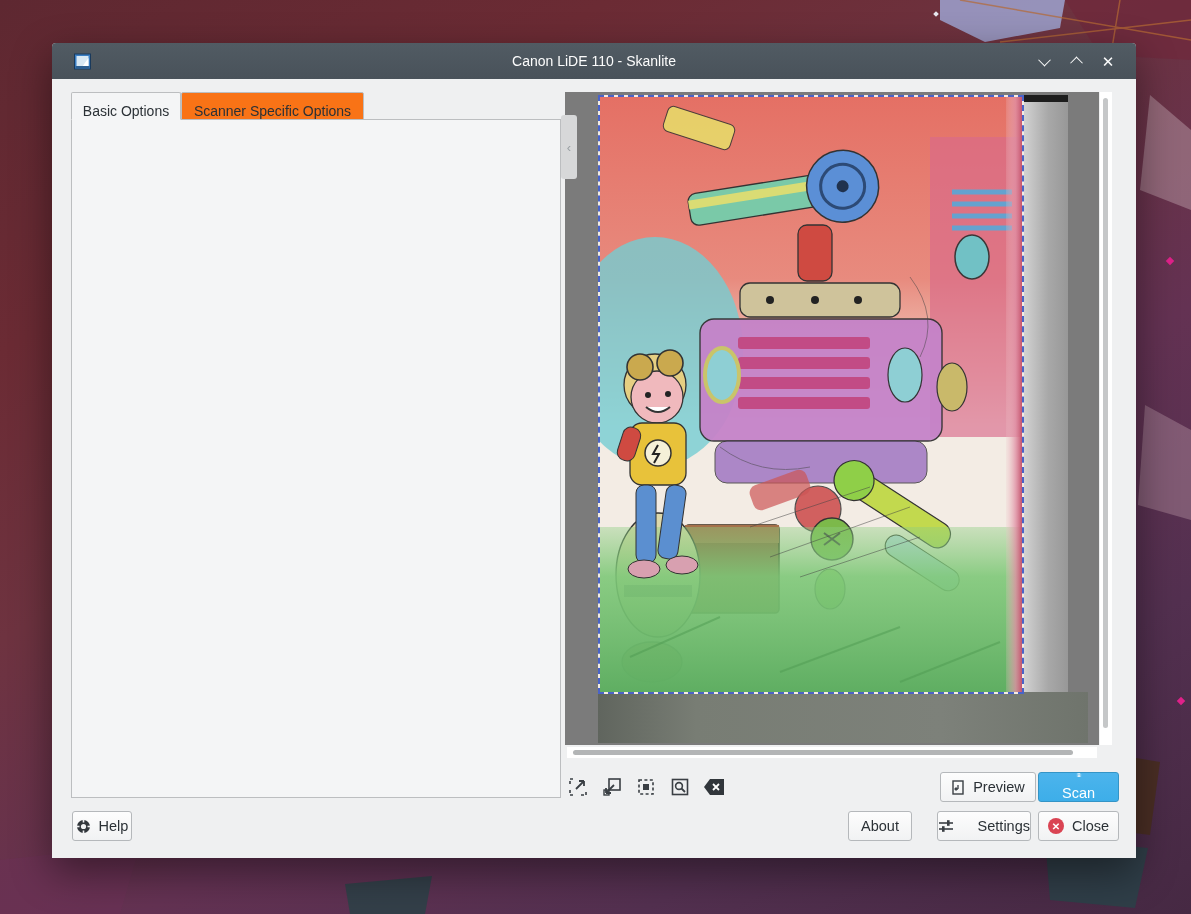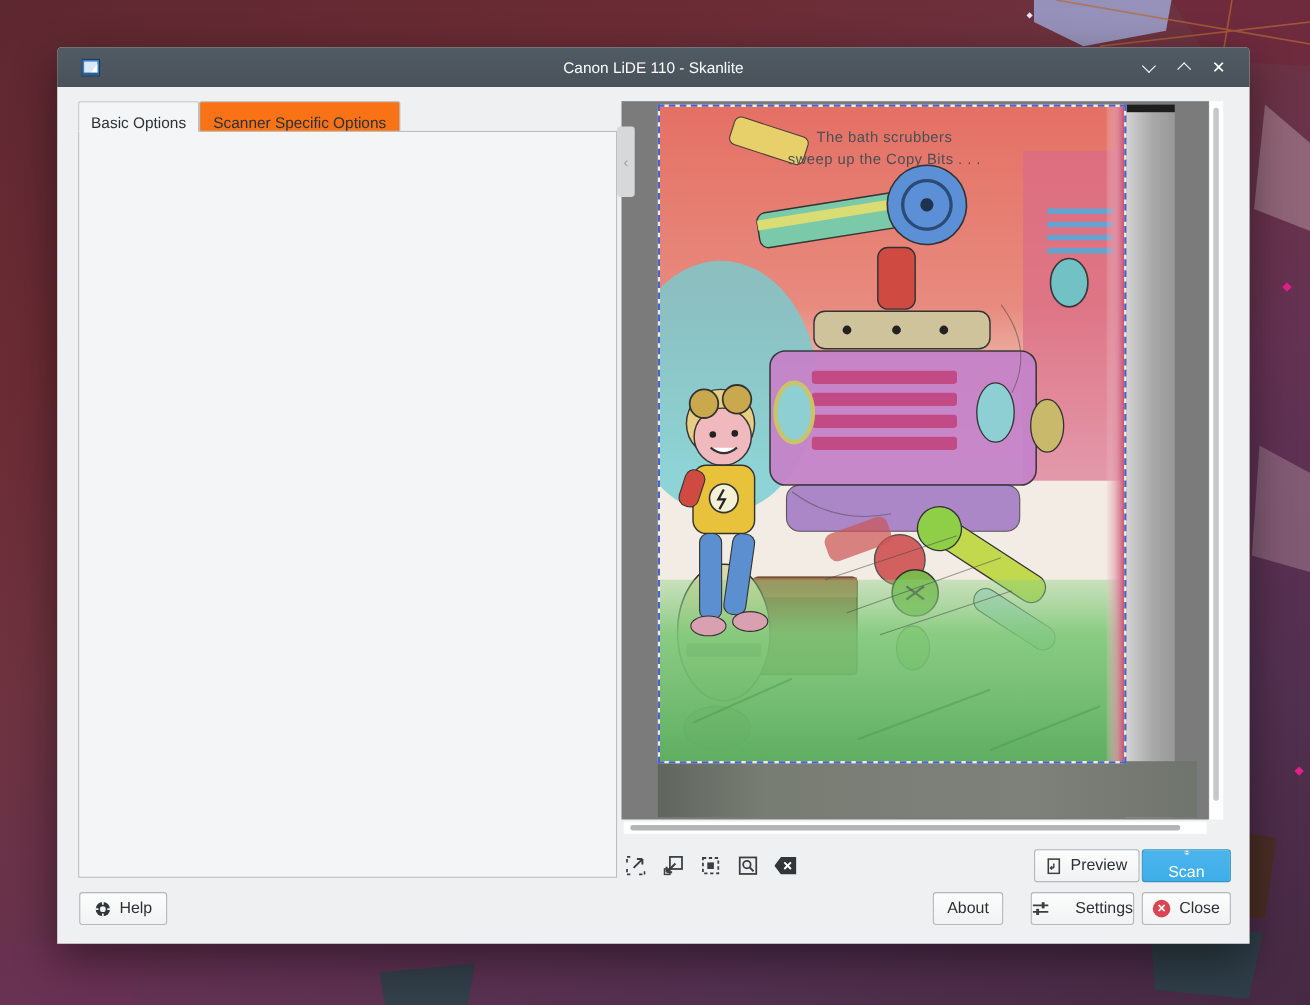--- a/index.html
+++ b/index.html
@@ -176,24 +176,20 @@
 
     <div class="checkbox" style="left:146px;top:272px;"></div>
     <div style="position:absolute;left:171px;top:273px;font-size:14px;color:#2b3136;">Invert colors</div>
 
     <div class="viewport">
       <div class="rightstrip">
           <div class="lid"></div>
         </div>
       <div class="bottomstrip"></div>
       <div class="scanpage">
-        <div class="caption">
-          <div>The bath scrubbers</div>
-          <div>sweep up the Copy Bits . . .</div>
-        </div>
         <svg width="422" height="595" viewBox="0 0 422 595" style="position:absolute;inset:0">
           <defs>
             <linearGradient id="redfade" x1="0" y1="0" x2="0" y2="1">
               <stop offset="0" stop-color="#e25a4e" stop-opacity="0.85"></stop>
               <stop offset="0.55" stop-color="#e46a5c" stop-opacity="0.75"></stop>
               <stop offset="0.85" stop-color="#ea8a78" stop-opacity="0.35"></stop>
               <stop offset="1" stop-color="#ea8a78" stop-opacity="0"></stop>
             </linearGradient>
             <linearGradient id="grass" x1="0" y1="0" x2="0" y2="1">
               <stop offset="0" stop-color="#8ccd80" stop-opacity="0.4"></stop>
@@ -339,21 +335,21 @@
     </div>
     <div class="btn btn-primary" style="left:986px;top:729px;width:81px;">
       <svg width="14" height="14" viewBox="0 0 14 14">
         <path d="M1,1 h9 l3,3 v9 h-12 z" fill="none" stroke="#fff" stroke-width="1.4"></path>
         <rect x="4" y="1.5" width="6" height="4" fill="#fff"></rect>
         <rect x="3.5" y="8" width="7" height="5" fill="#fff"></rect>
       </svg>
       <span>Scan</span>
     </div>
 
-    <div class="btn" style="left:20px;top:768px;width:80px;">
+    <div class="btn" style="left:20px;top:768px;width:60px;">
       <svg width="15" height="15" viewBox="0 0 15 15">
         <circle cx="7.5" cy="7.5" r="6.5" fill="#31363b"></circle>
         <circle cx="7.5" cy="7.5" r="2.6" fill="#f1f2f3"></circle>
         <g stroke="#f1f2f3" stroke-width="1.6">
           <line x1="7.5" y1="0.5" x2="7.5" y2="3.5"></line>
             <line x1="7.5" y1="11.5" x2="7.5" y2="14.5"></line>
           <line x1="0.5" y1="7.5" x2="3.5" y2="7.5"></line>
             <line x1="11.5" y1="7.5" x2="14.5" y2="7.5"></line>
         </g>
       </svg>

